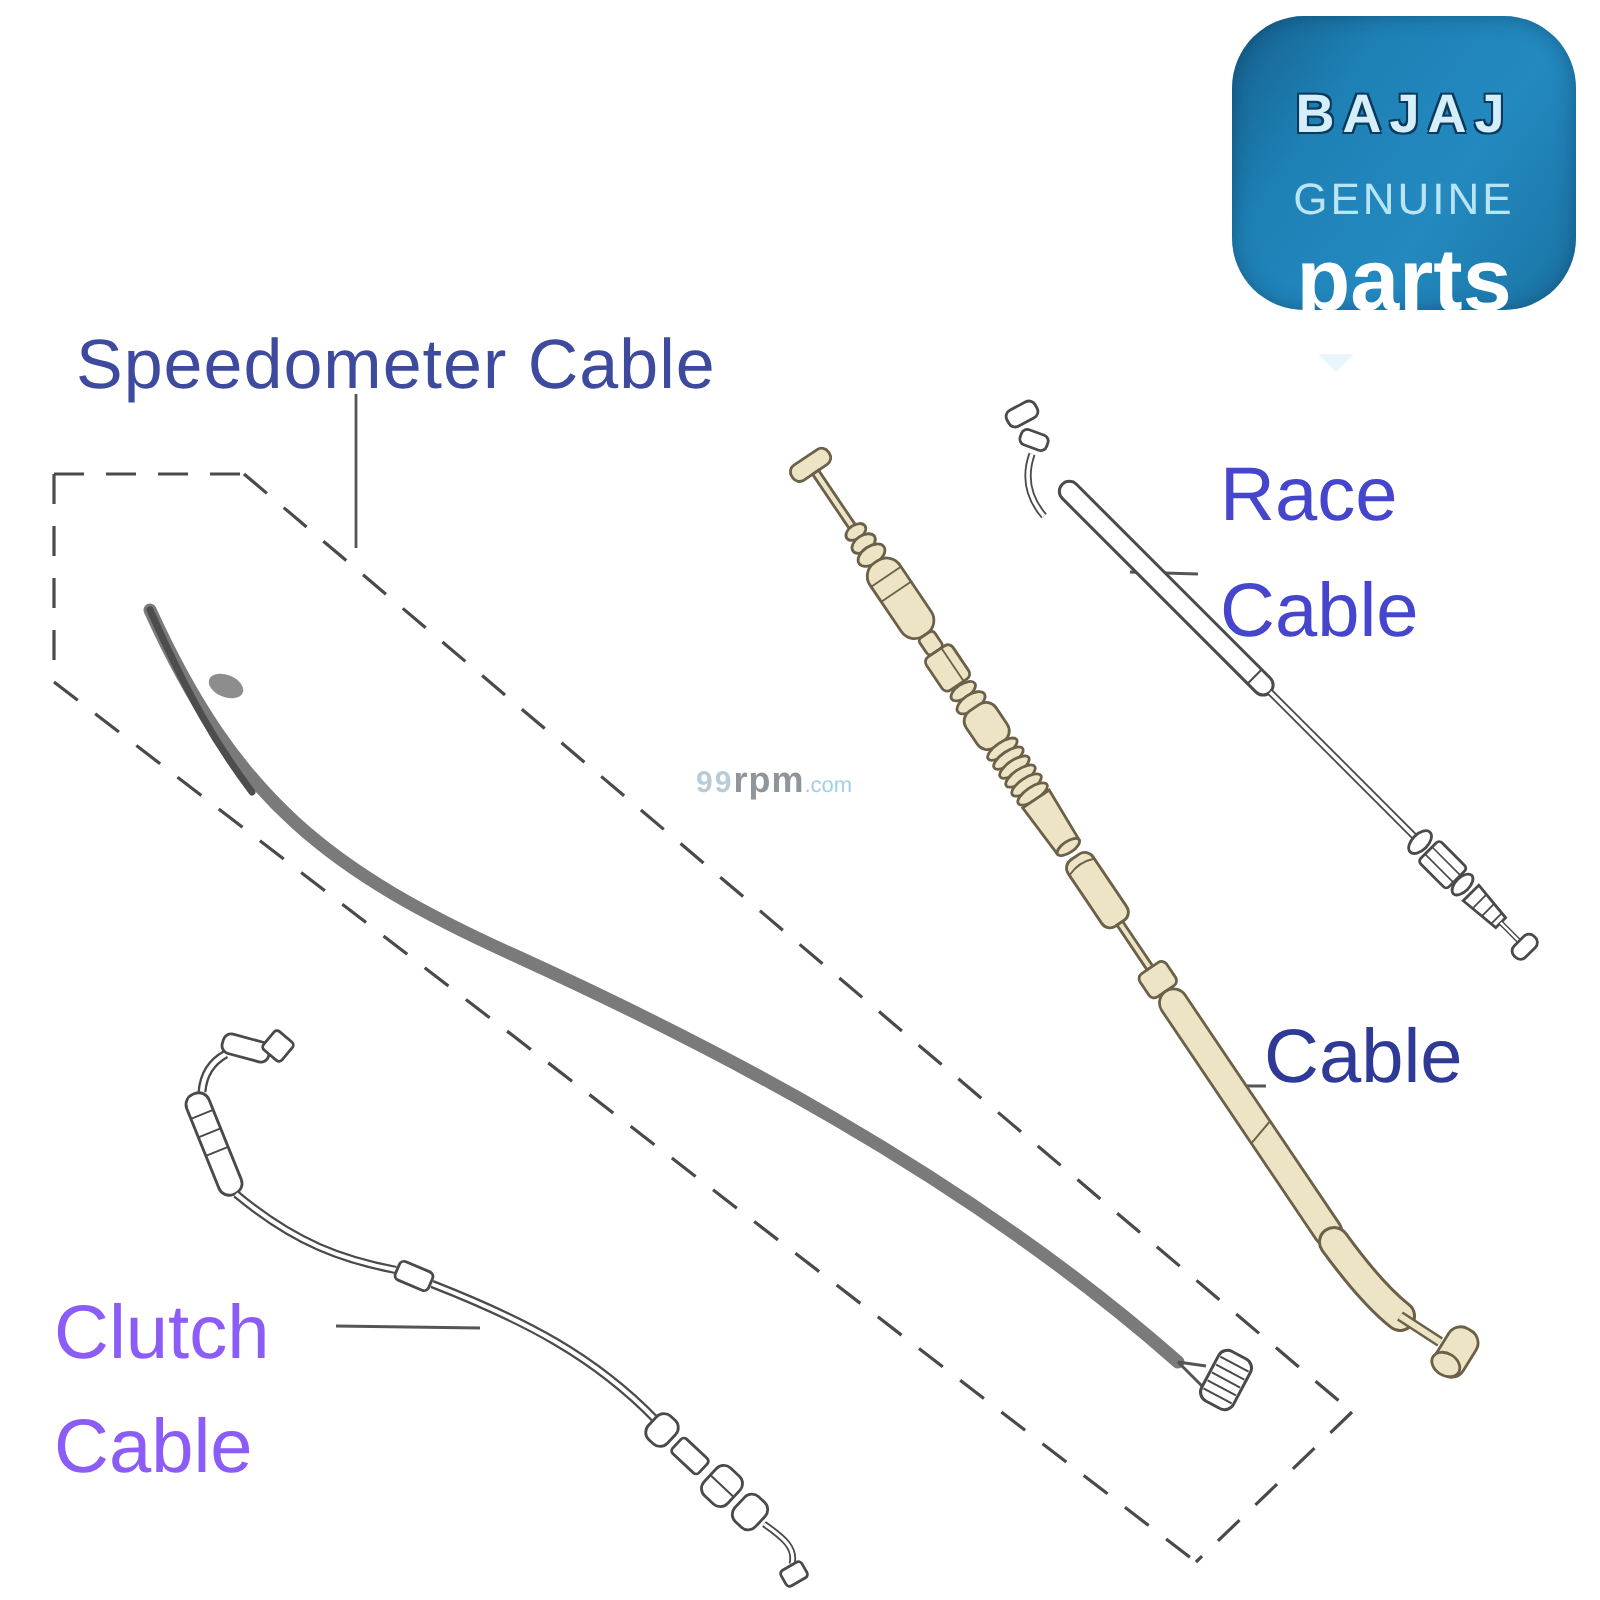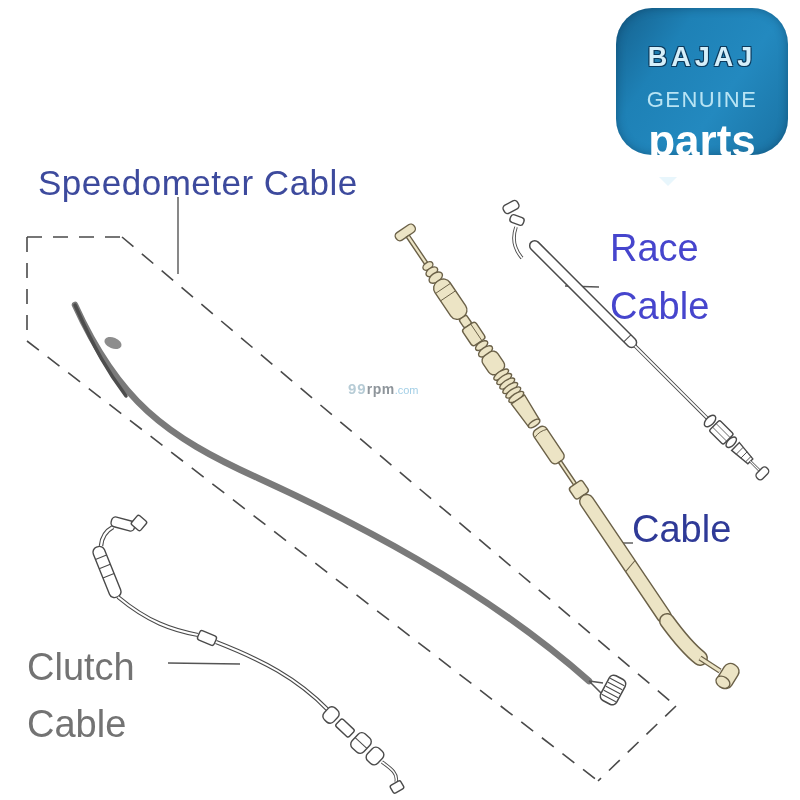--- a/index.html
+++ b/index.html
@@ -5,26 +5,26 @@
   html,body{margin:0;padding:0;background:#fff;}
   #stage{
     position:relative;width:800px;height:800px;background:#ffffff;overflow:hidden;
     font-family:"Liberation Sans","DejaVu Sans",sans-serif;
   }
   #diagram-svg{position:absolute;left:0;top:0;}
   .part-label{position:absolute;font-weight:400;}
   #label-speedometer{left:38px;top:147px;font-size:35px;letter-spacing:.5px;color:#3d4a9d;margin-top:16px;}
   #label-race{left:610px;top:219px;font-size:38px;line-height:58px;color:#4645cd;}
   #label-brake{left:632px;top:501px;font-size:38px;line-height:57px;color:#2f3a97;}
-  #label-clutch{left:27px;top:639px;font-size:38px;line-height:57px;color:#737373;}
+  #label-clutch{left:27px;top:639px;font-size:38px;line-height:57px;color:#8b5cf6;}
 
   
   #watermark{position:absolute;left:348px;top:380px;display:flex;align-items:baseline;}
   #watermark .wm-99{font-size:15px;font-weight:700;color:#b7ccd6;letter-spacing:1px;}
-  #watermark .wm-rpm{font-size:14px;font-weight:700;color:#8e959b;letter-spacing:.5px;}
+  #watermark .wm-rpm{font-size:18px;font-weight:700;color:#8e959b;letter-spacing:.5px;}
   #watermark .wm-com{font-size:11px;font-weight:400;color:#a3cfe6;}
 
   
   #logo{
     position:absolute;left:616px;top:8px;width:172px;height:147px;border-radius:36px;
     background:linear-gradient(125deg,#15618e 0%,#1e81b6 30%,#2389bf 62%,#1a72a3 100%);
     box-shadow:inset 0 0 10px rgba(0,25,50,.35);
     display:flex;flex-direction:column;align-items:center;justify-content:flex-start;gap:10px;
   }
   #logo .brand{

